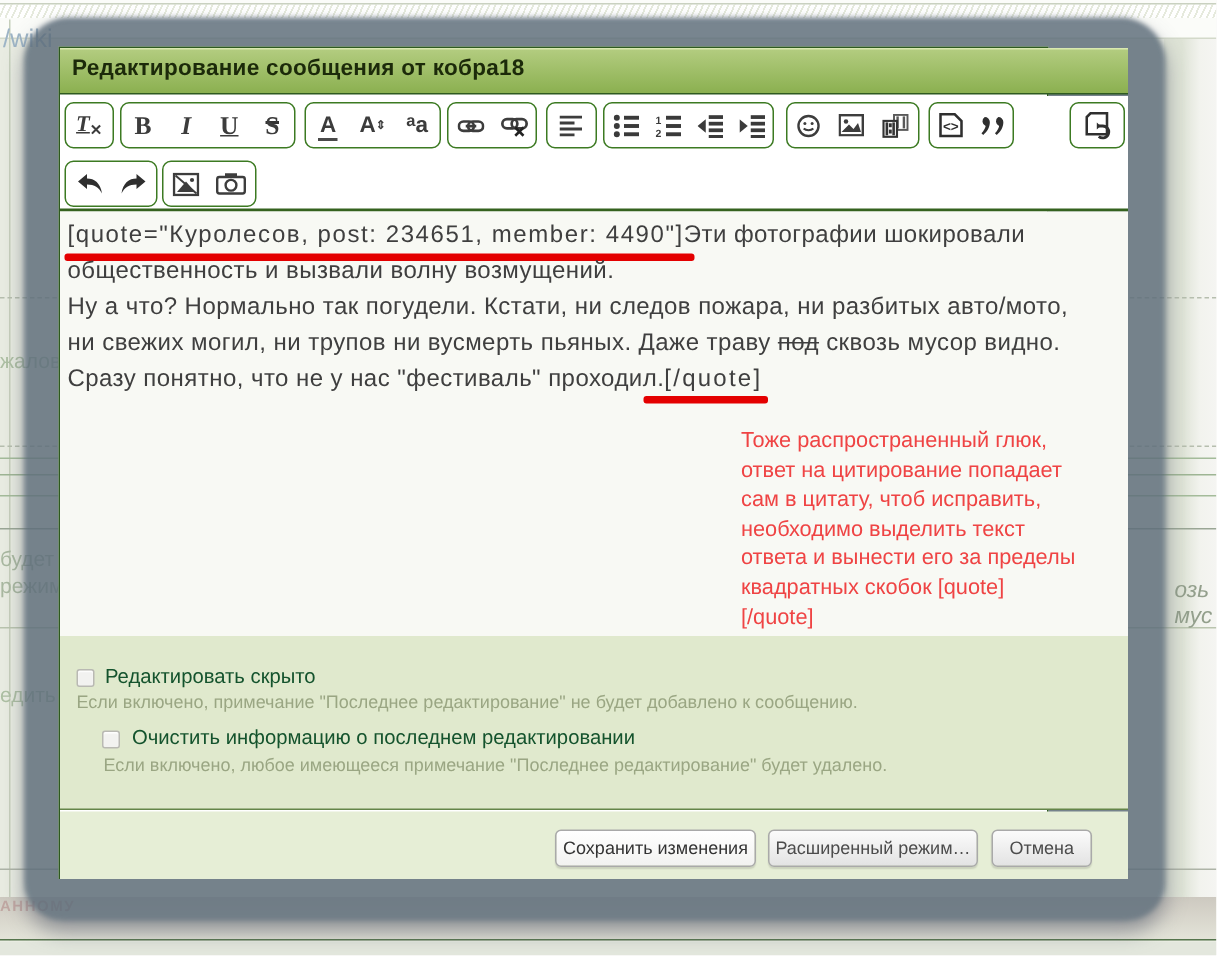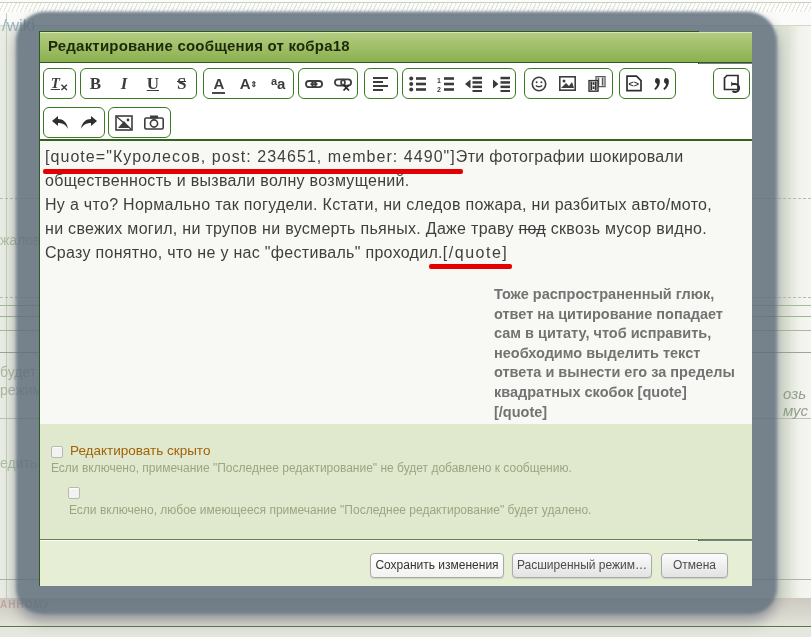--- a/index.html
+++ b/index.html
@@ -45,28 +45,28 @@
 .tbg { position:absolute; height:31px; border:1px solid #3c7a22; border-radius:6px;
   background:#fff; display:flex; align-items:center; justify-content:space-around; }
 .tbi { width:28px; text-align:center; font-size:15px; color:#3c3c3c; font-weight:bold; }
 
 
 .edbg { left:0; top:109px; width:712px; height:283px; background:#f8f9f4; }
 .edtext { left:5px; top:4px; width:706px; font-size:16px; line-height:24px; color:#3f3f3f; letter-spacing:0.3px; }
 .redline1 { left:3px; top:28px; width:420px; height:5px; background:#e40000; border-radius:2px; }
 .redline2 { left:389px; top:123px; width:83px; height:5px; background:#e40000; border-radius:2px; }
 .rednote { left:454px; top:144px; white-space:nowrap; font-size:14.5px; line-height:19.6px;
-  font-weight:bold; color:#737373; }
+  font-weight:normal; color:#ef4444; }
 
 
 .options { left:0; top:392px; width:712px; height:116px; background:#e0e9cd;
   border-bottom:1px solid #648549; }
 .cbox { position:absolute; width:12px; height:12px; background:#f2f2f0;
   border:1px solid #b9b9b3; border-radius:2px; box-shadow:inset 0 1px 1px #fff; }
-.clabel { position:absolute; font-size:13.5px; color:#a16207; }
+.clabel { position:absolute; font-size:13.5px; color:#14532d; }
 .chint { position:absolute; font-size:12px; color:#9aa683; }
 
 
 .btnrow { left:0; top:509px; width:712px; height:45px; background:#e6eed6; }
 .btn { position:absolute; height:25px; white-space:nowrap; border:1px solid #a9a9a9; border-radius:4px;
   background:linear-gradient(#fbfbfb,#e3e3e3); font-size:12px; color:#4c4c4c;
   text-align:center; line-height:23px; box-shadow:0 1px 1px rgba(0,0,0,0.12); }
 .btn.primary { background:linear-gradient(#ffffff,#f2f2f0); color:#333; }
 </style></head>
 <body>
@@ -253,20 +253,21 @@
       <div class="abs redline1"></div>
       <div class="abs redline2"></div>
       <div class="abs edtext"><span style="letter-spacing:1.05px;">[quote="Куролесов, post: 234651, member: 4490"]</span>Эти фотографии шокировали<br>общественность и вызвали волну возмущений.<br>Ну а что? Нормально так погудели. Кстати, ни следов пожара, ни разбитых авто/мото,<br>ни свежих могил, ни трупов ни вусмерть пьяных. Даже траву <s>под</s> сквозь мусор видно.<br>Сразу понятно, что не у нас "фестиваль" проходил.<span style="letter-spacing:1.5px;">[/quote]</span></div>
       <div class="abs rednote">Тоже распространенный глюк,<br>ответ на цитирование попадает<br>сам в цитату, чтоб исправить,<br>необходимо выделить текст<br>ответа и вынести его за пределы<br>квадратных скобок [quote]<br>[/quote]</div>
     </div>
     <div class="abs options">
       <div class="cbox" style="left:11px; top:22px;"></div>
       <div class="clabel" style="left:30px; top:19px;">Редактировать скрыто</div>
       <div class="chint" style="left:11px; top:37px;">Если включено, примечание "Последнее редактирование" не будет добавлено к сообщению.</div>
       <div class="cbox" style="left:28px; top:63px;"></div>
+      <div class="clabel" style="left:48px; top:60px;">Очистить информацию о последнем редактировании</div>
       <div class="chint" style="left:29px; top:79px;">Если включено, любое имеющееся примечание "Последнее редактирование" будет удалено.</div>
     </div>
     <div class="abs btnrow">
       <div class="btn" style="left:472px; top:12px; width:140px;">Расширенный режим…</div>
       <div class="btn primary" style="left:330px; top:12px; width:134px;">Сохранить изменения</div>
       <div class="btn" style="left:621px; top:12px; width:67px;">Отмена</div>
     </div>
   </div>
 </div>
 </body></html>

